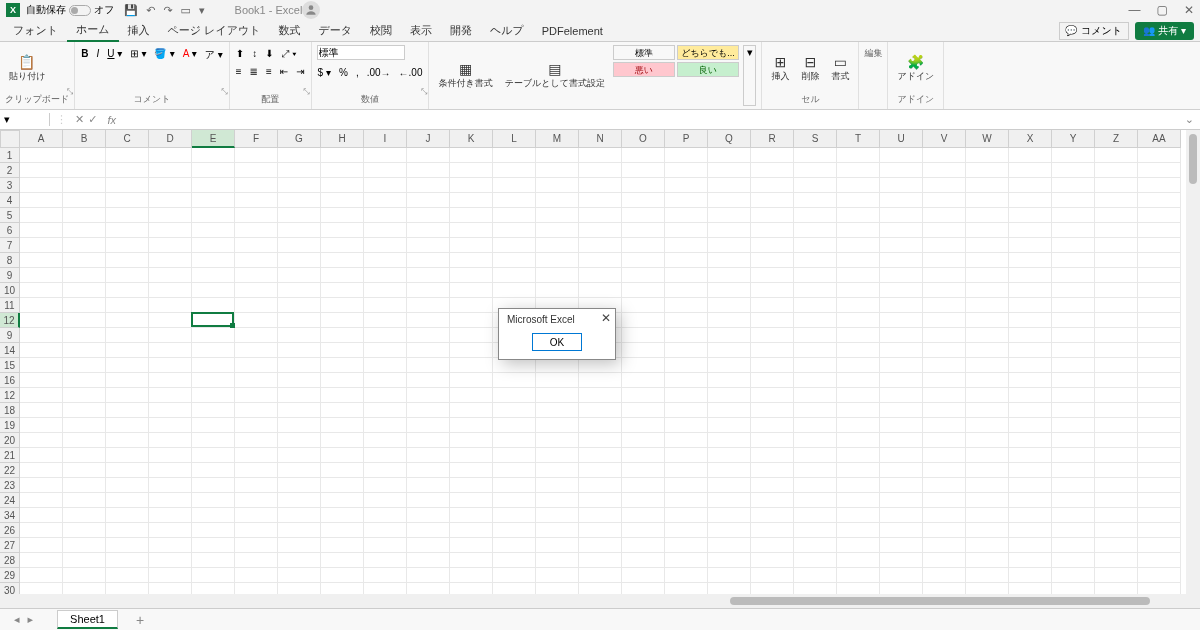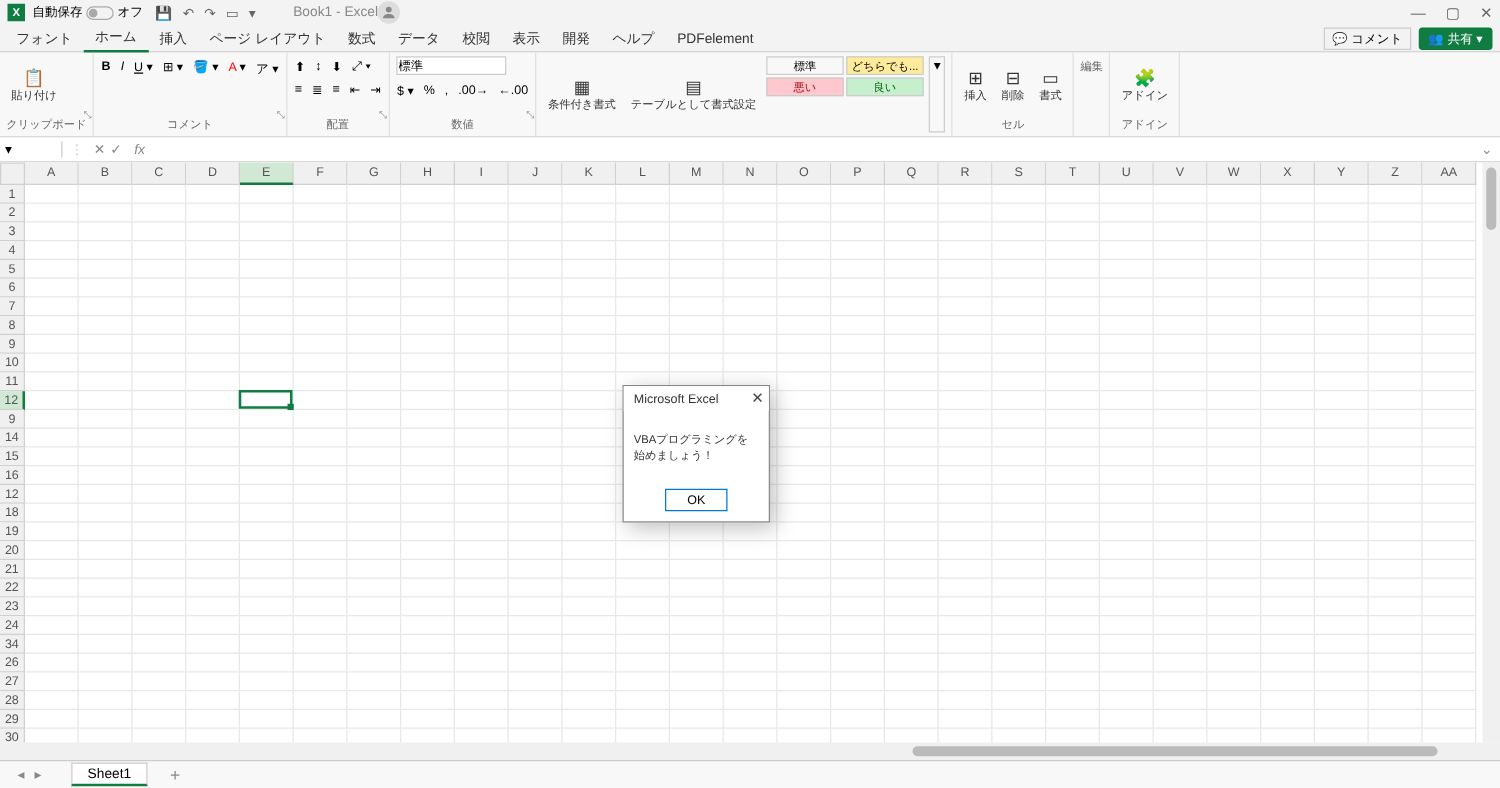--- a/index.html
+++ b/index.html
@@ -1133,17 +1133,16 @@
   <span class="nav">▸</span>
   <div class="stab">Sheet1</div>
   <span class="add">+</span>
 </div>
 
 <div class="dialog">
   <div class="d-title">
     <span>Microsoft Excel</span>
     <span class="d-close">✕</span>
   </div>
-  <div class="d-body">VBAプログラミングを始めましょう！</div>
   <div class="d-buttons">
     <button class="d-ok">OK</button>
   </div>
 </div>
 
 </body></html>

